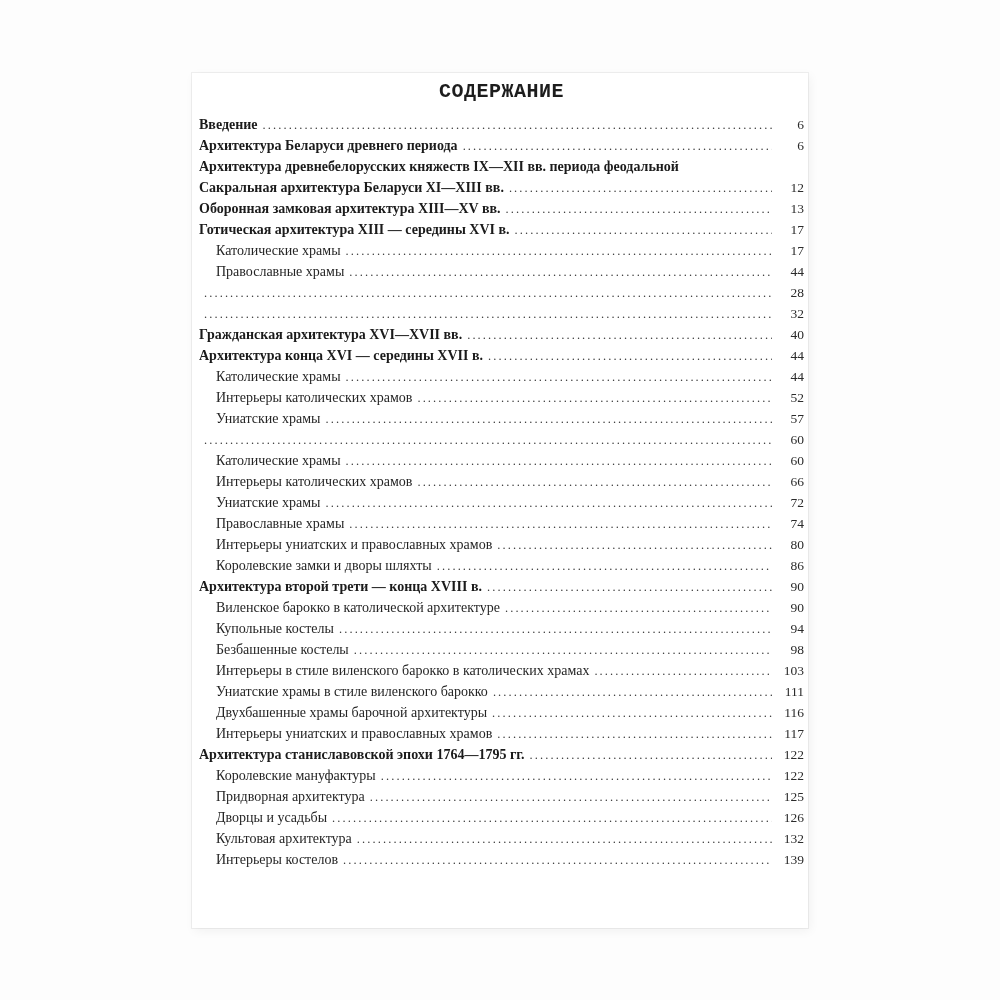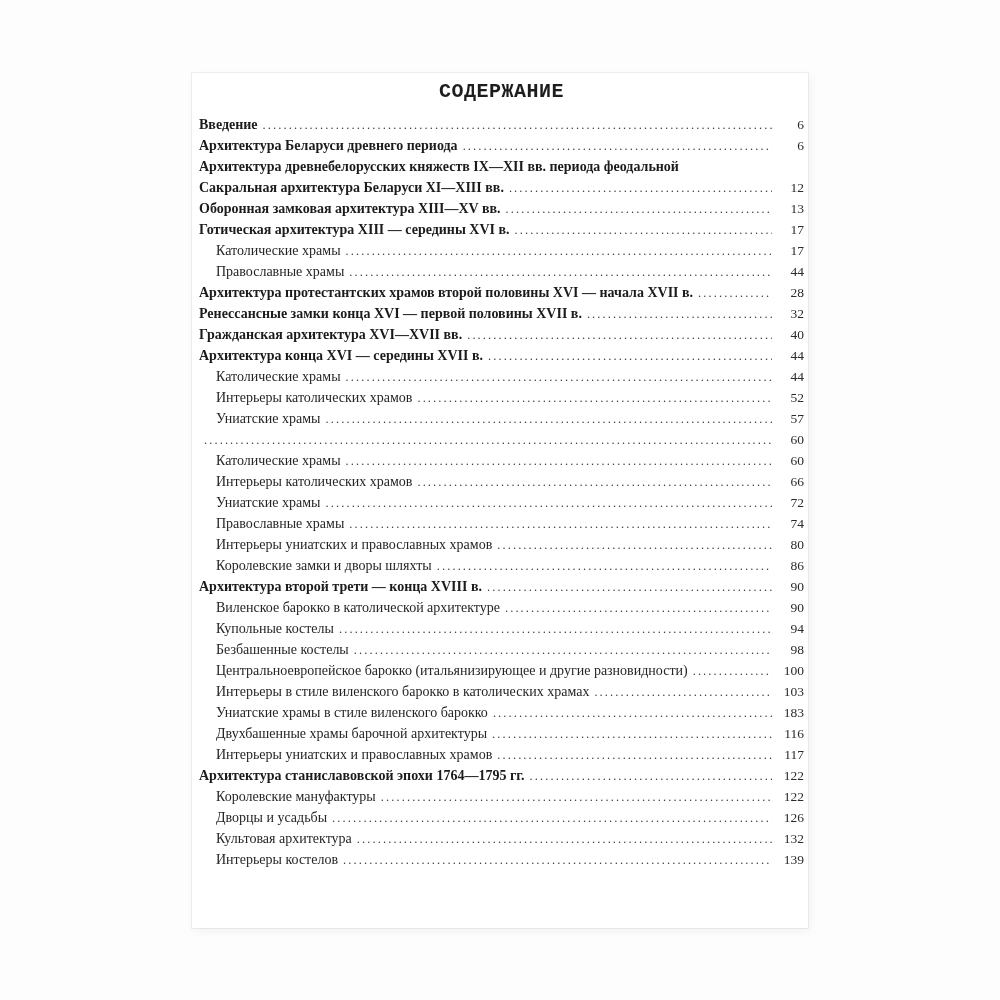--- a/index.html
+++ b/index.html
@@ -122,26 +122,24 @@
           <span class="label">Католические храмы</span>
           <span class="leader"></span>
           <span class="pageno">17</span>
         </div>
         <div class="toc-row indent">
           <span class="label">Православные храмы</span>
           <span class="leader"></span>
           <span class="pageno">44</span>
         </div>
         <div class="toc-row bold">
-          <span class="label">Архитектура протестантских храмов второй половины XVI — начала XVII в.</span>
           <span class="leader"></span>
           <span class="pageno">28</span>
         </div>
         <div class="toc-row bold">
-          <span class="label">Ренессансные замки конца XVI — первой половины XVII в.</span>
           <span class="leader"></span>
           <span class="pageno">32</span>
         </div>
         <div class="toc-row bold">
           <span class="label">Гражданская архитектура XVI—XVII вв.</span>
           <span class="leader"></span>
           <span class="pageno">40</span>
         </div>
         <div class="toc-row bold">
           <span class="label">Архитектура конца XVI — середины XVII в.</span>
@@ -211,53 +209,53 @@
           <span class="label">Купольные костелы</span>
           <span class="leader"></span>
           <span class="pageno">94</span>
         </div>
         <div class="toc-row indent">
           <span class="label">Безбашенные костелы</span>
           <span class="leader"></span>
           <span class="pageno">98</span>
         </div>
         <div class="toc-row indent">
-          <span class="label">Центральноевропейское барокко (итальянизирующее и другие разновидности)</span>
-          <span class="leader"></span>
-          <span class="pageno">100</span>
-        </div>
-        <div class="toc-row indent">
           <span class="label">Интерьеры в стиле виленского барокко в католических храмах</span>
           <span class="leader"></span>
           <span class="pageno">103</span>
         </div>
         <div class="toc-row indent">
           <span class="label">Униатские храмы в стиле виленского барокко</span>
           <span class="leader"></span>
-          <span class="pageno">183</span>
+          <span class="pageno">111</span>
         </div>
         <div class="toc-row indent">
           <span class="label">Двухбашенные храмы барочной архитектуры</span>
           <span class="leader"></span>
           <span class="pageno">116</span>
         </div>
         <div class="toc-row indent">
           <span class="label">Интерьеры униатских и православных храмов</span>
           <span class="leader"></span>
           <span class="pageno">117</span>
         </div>
         <div class="toc-row bold">
           <span class="label">Архитектура станиславовской эпохи 1764—1795 гг.</span>
           <span class="leader"></span>
           <span class="pageno">122</span>
         </div>
         <div class="toc-row indent">
           <span class="label">Королевские мануфактуры</span>
           <span class="leader"></span>
           <span class="pageno">122</span>
+        </div>
+        <div class="toc-row indent">
+          <span class="label">Придворная архитектура</span>
+          <span class="leader"></span>
+          <span class="pageno">125</span>
         </div>
         <div class="toc-row indent">
           <span class="label">Дворцы и усадьбы</span>
           <span class="leader"></span>
           <span class="pageno">126</span>
         </div>
         <div class="toc-row indent">
           <span class="label">Культовая архитектура</span>
           <span class="leader"></span>
           <span class="pageno">132</span>

